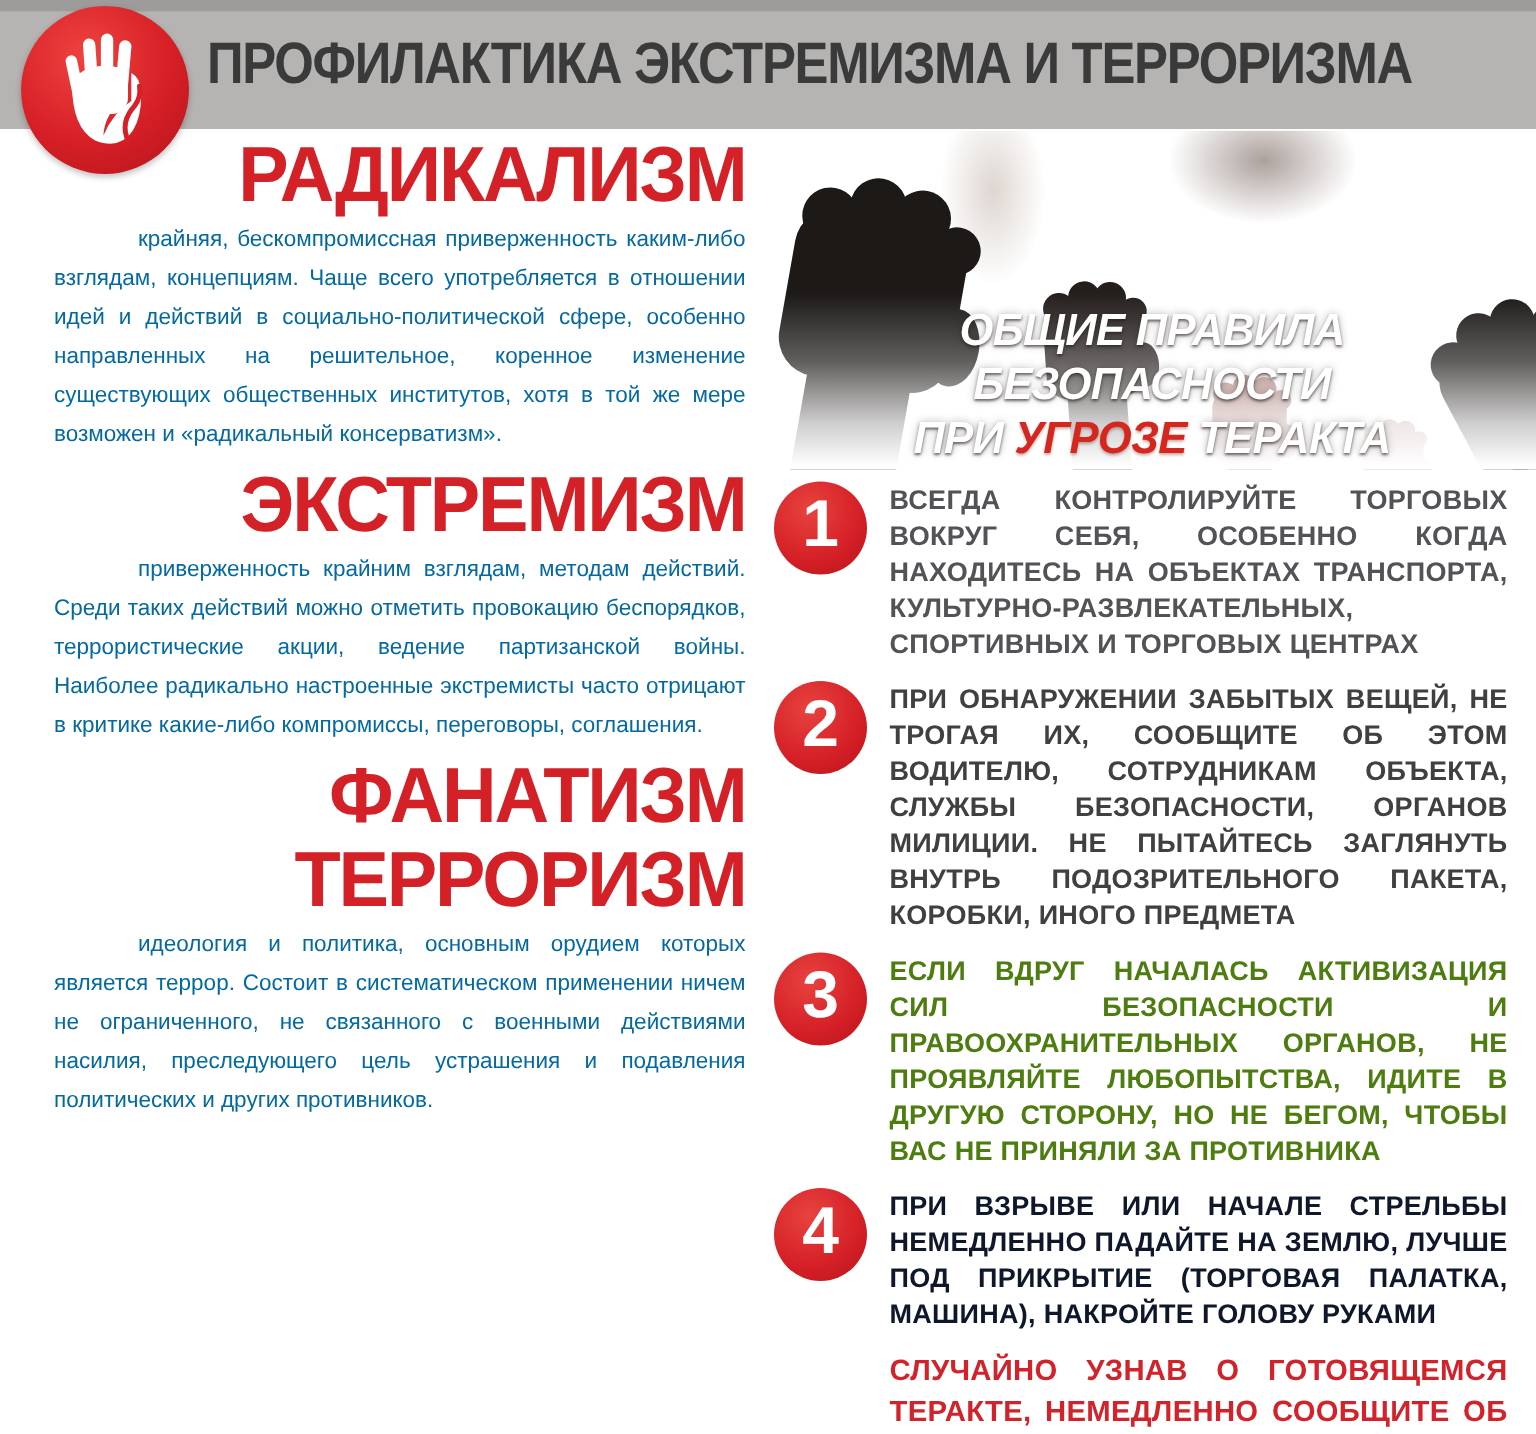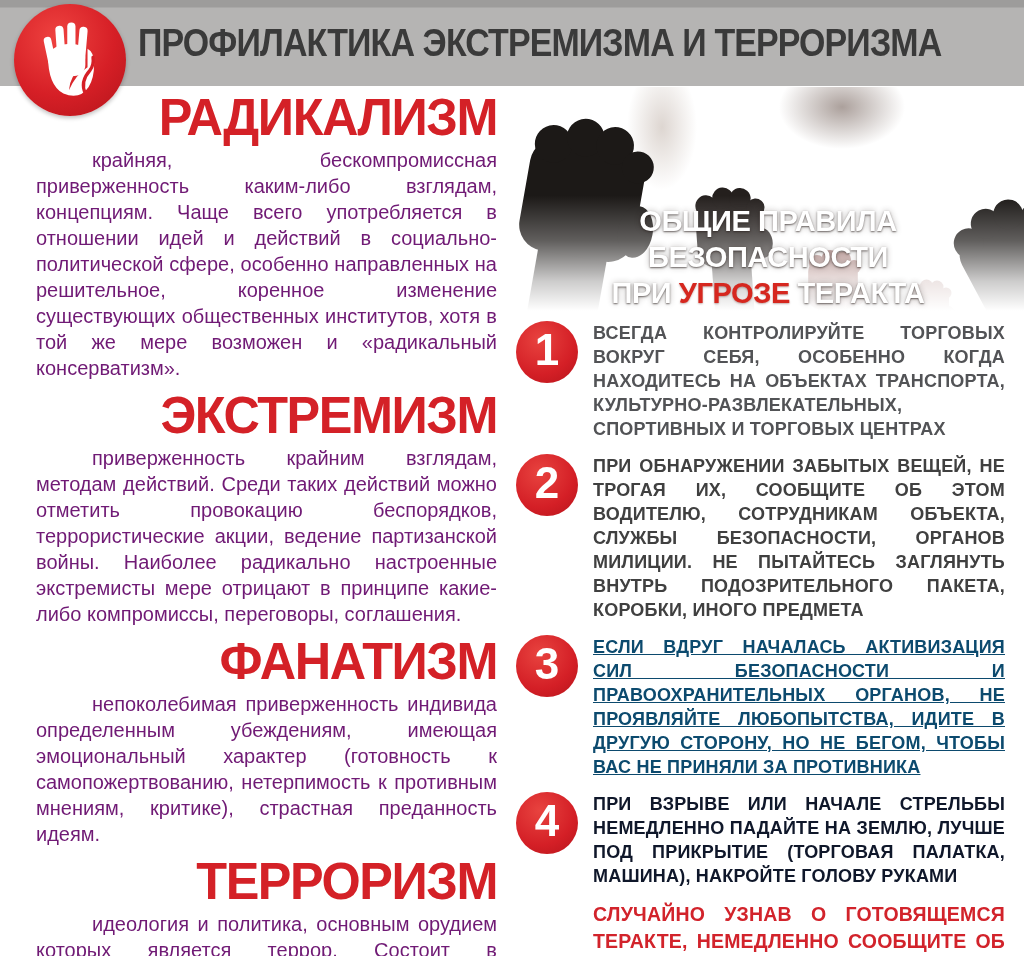--- a/index.html
+++ b/index.html
@@ -17,28 +17,28 @@
   .stop-badge { position:absolute; left:14px; top:4px; width:112px; height:112px; border-radius:50%;
     background:radial-gradient(circle at 38% 30%, #ef4340 0%, #d61f26 55%, #b3141b 100%);
     box-shadow:0 2px 4px rgba(0,0,0,.25); z-index:5; display:flex; align-items:center; justify-content:center; }
   .stop-badge svg { width:66px; height:80px; }
 
   
   .left-col { position:absolute; left:36px; top:88px; width:461px; }
   .section-heading { color:#d42127; font-weight:bold; font-size:52px; line-height:54px;
     text-align:right; letter-spacing:-1.5px; transform:scaleX(0.97); transform-origin:right center;
     margin-top:2px; }
-  .section-body { margin-top:3px; margin-bottom:7px; font-size:20px; line-height:26px;
-    color:#701a75; text-align:justify; text-indent:56px; }
+  .section-body { margin-top:3px; margin-bottom:7px; font-size:15px; line-height:26px;
+    color:#0369a1; text-align:justify; text-indent:56px; }
 
   
   .right-col { position:absolute; left:512px; top:87px; width:512px; }
 
   .hero { position:relative; width:512px; height:226px; overflow:hidden;
-    background:linear-gradient(180deg,#d52a1f 0%,#df३529 0%,#dd2f24 25%,#e4463a 50%,#ee7d6e 72%,#f8beb4 86%,#ffffff 100%); }
+    background:linear-gradient(180deg,#d52a1f 0%,#df३529 0%,#dd2f24 25%,#e4463a 50%,#ee7d6e 72%,#f8beb4 86%,#ffffff 100%);font-style:italic; }
   .hero-streaks { position:absolute; inset:0; z-index:1;
     background:
       radial-gradient(ellipse 90px 60px at 330px 20px, rgba(70,45,35,.45), rgba(70,45,35,0) 70%),
       radial-gradient(ellipse 50px 90px at 150px 40px, rgba(120,90,70,.25), rgba(120,90,70,0) 70%),
       linear-gradient(90deg, rgba(255,255,255,0) 0 118px, rgba(255,255,255,.20) 126px 146px,
         rgba(255,255,255,0) 158px 250px, rgba(255,255,255,.22) 262px 296px,
         rgba(255,255,255,0) 308px 414px, rgba(255,255,255,.16) 424px 452px, rgba(255,255,255,0) 462px); }
   .hero-fists { position:absolute; inset:0; z-index:2; }
   .hero-fade { position:absolute; inset:0; z-index:3;
     background:linear-gradient(180deg, rgba(255,255,255,0) 48%, rgba(255,255,255,.30) 68%,
@@ -51,21 +51,21 @@
   .rules-list { margin-top:8px; }
   .rule-item { display:flex; align-items:flex-start; margin-bottom:13px; padding-left:4px; }
   .rule-num { flex:0 0 62px; width:62px; height:62px; border-radius:50%;
     background:radial-gradient(circle at 38% 30%, #e8433f 0%, #d41f26 60%, #b5141b 100%);
     color:#fff; font-size:44px; font-weight:bold; display:flex; align-items:center;
     justify-content:center; margin-right:15px; padding-bottom:4px; }
   .rule-text { width:412px; font-weight:bold; font-size:18px; line-height:24px;
     text-align:justify; letter-spacing:0.2px; }
   .rule-item.c1 .rule-text { color:#525356; }
   .rule-item.c2 .rule-text { color:#404040; }
-  .rule-item.c3 .rule-text { color:#0c4a6e;text-decoration:underline; }
+  .rule-item.c3 .rule-text { color:#4d7c0f; }
   .rule-item.c4 .rule-text { color:#0f172a; }
 
   .warning-text { margin:12px 0 0 81px; width:412px; color:#d2232b; font-weight:bold;
     font-size:19.5px; line-height:27px; text-align:justify; letter-spacing:0.2px; }
 </style>
 </head>
 <body>
 
 <div class="poster">
 
@@ -89,25 +89,24 @@
     </span>
   </div>
 
   <div class="left-col">
     <div>
       <div class="section-heading">РАДИКАЛИЗМ</div>
       <p class="section-body">крайняя, бескомпромиссная приверженность каким-либо взглядам, концепциям. Чаще всего употребляется в отношении идей и действий в социально-политической сфере, особенно направленных на решительное, коренное изменение существующих общественных институтов, хотя в той же мере возможен и «радикальный консерватизм».</p>
     </div>
     <div>
       <div class="section-heading">ЭКСТРЕМИЗМ</div>
-      <p class="section-body">приверженность крайним взглядам, методам действий. Среди таких действий можно отметить провокацию беспорядков, террористические акции, ведение партизанской войны. Наиболее радикально настроенные экстремисты мере отрицают в принципе какие-либо компромиссы, переговоры, соглашения.</p>
+      <p class="section-body">приверженность крайним взглядам, методам действий. Среди таких действий можно отметить провокацию беспорядков, террористические акции, ведение партизанской войны. Наиболее радикально настроенные экстремисты часто отрицают в критике какие-либо компромиссы, переговоры, соглашения.</p>
     </div>
     <div>
       <div class="section-heading">ФАНАТИЗМ</div>
-      <p class="section-body">непоколебимая приверженность индивида определенным убеждениям, имеющая эмоциональный характер (готовность к самопожертвованию, нетерпимость к противным мнениям, критике), страстная преданность идеям.</p>
     </div>
     <div>
       <div class="section-heading">ТЕРРОРИЗМ</div>
       <p class="section-body">идеология и политика, основным орудием которых является террор. Состоит в систематическом применении ничем не ограниченного, не связанного с военными действиями насилия, преследующего цель устрашения и подавления политических и других противников.</p>
     </div>
   </div>
 
   <div class="right-col">
 
     <div class="hero">

